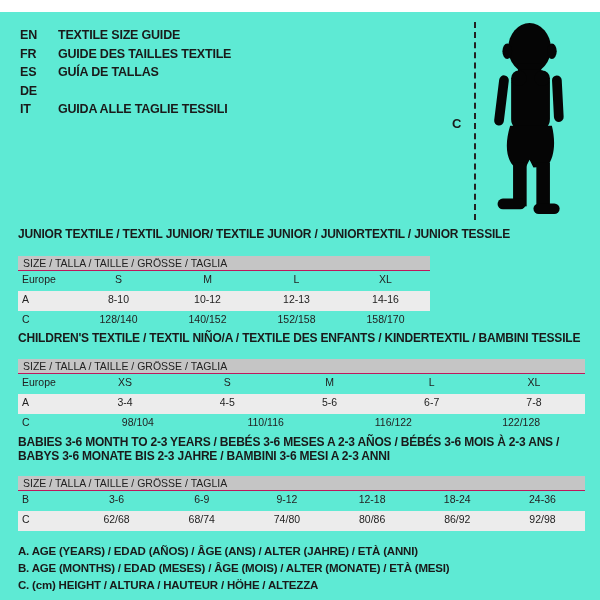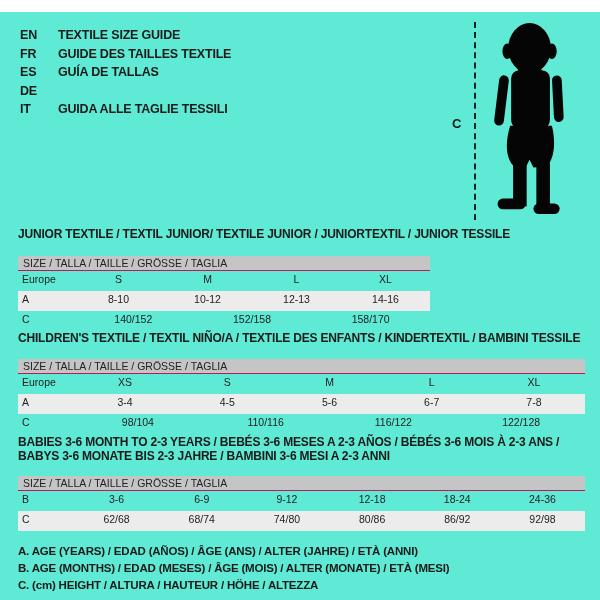--- a/index.html
+++ b/index.html
@@ -99,20 +99,21 @@
           </div>
           <div class="trow alt">
             <div class="tcell label">A</div>
             <div class="tcell">8-10</div>
             <div class="tcell">10-12</div>
             <div class="tcell">12-13</div>
             <div class="tcell">14-16</div>
           </div>
           <div class="trow">
             <div class="tcell label">C</div>
+            <div class="tcell">128/140</div>
             <div class="tcell">140/152</div>
             <div class="tcell">152/158</div>
             <div class="tcell">158/170</div>
           </div>
         </div>
     </div>
   </div>
 
   <div class="size-section sec1">
     <div class="sec-titles">

